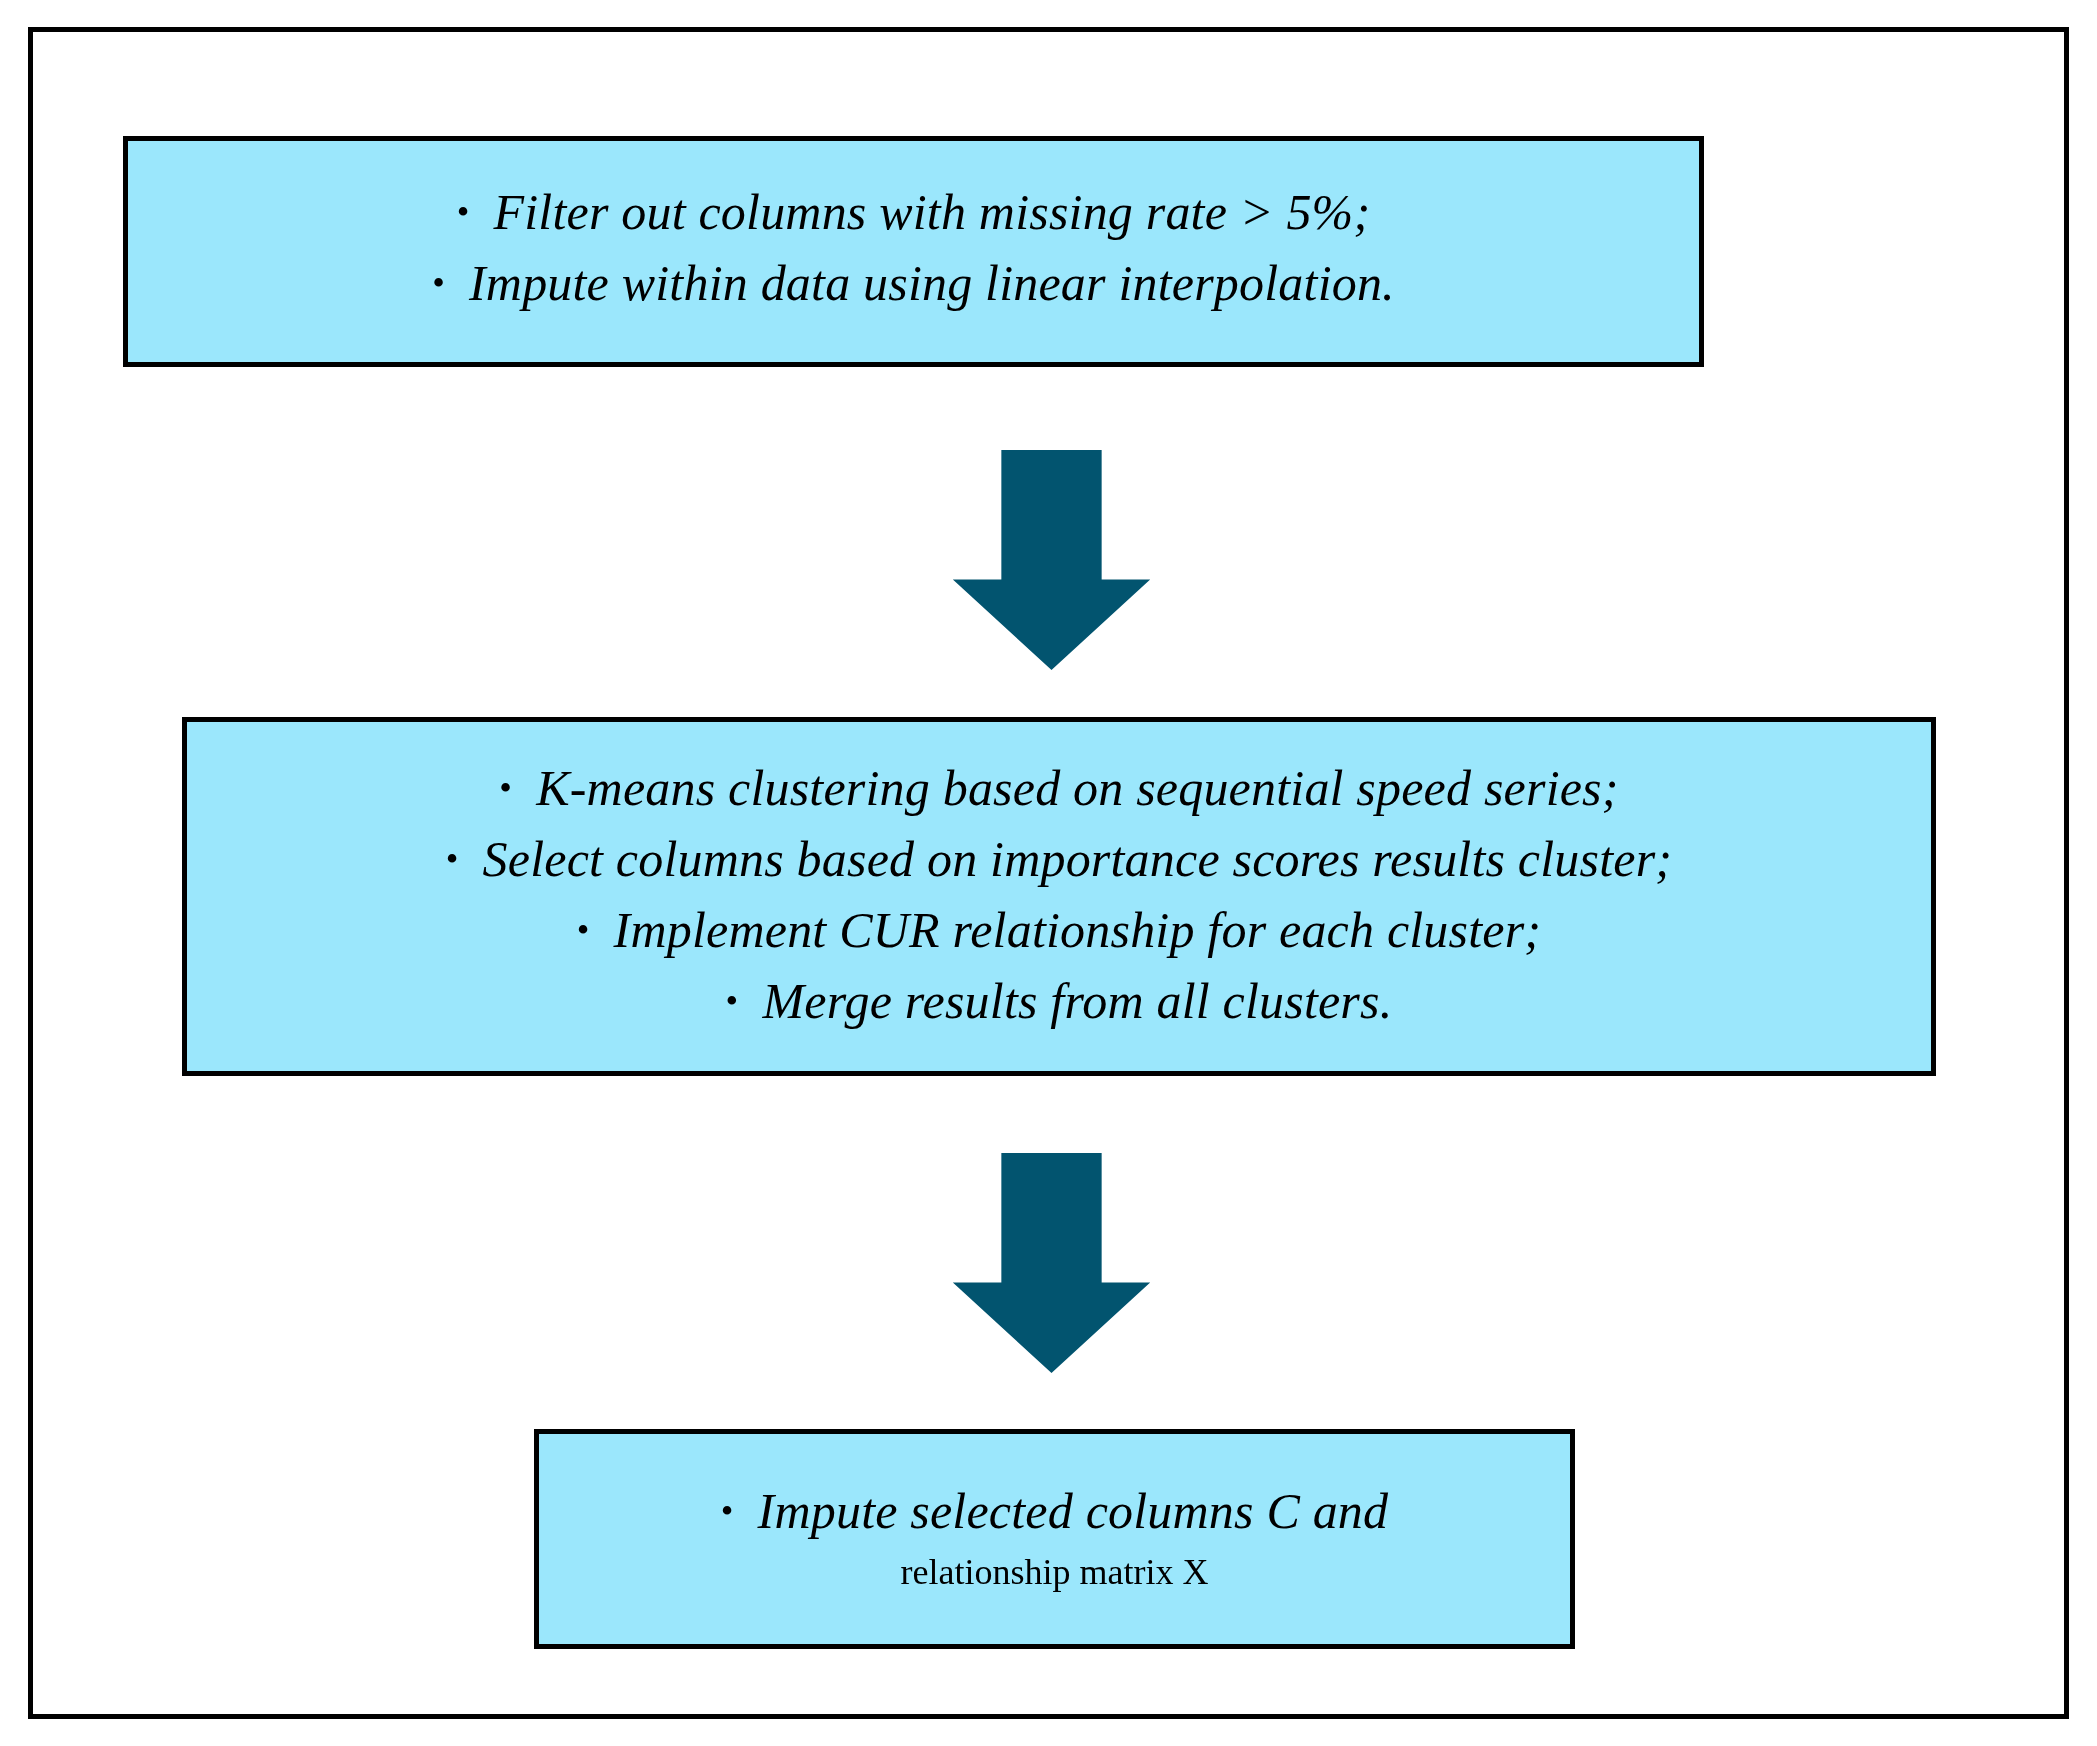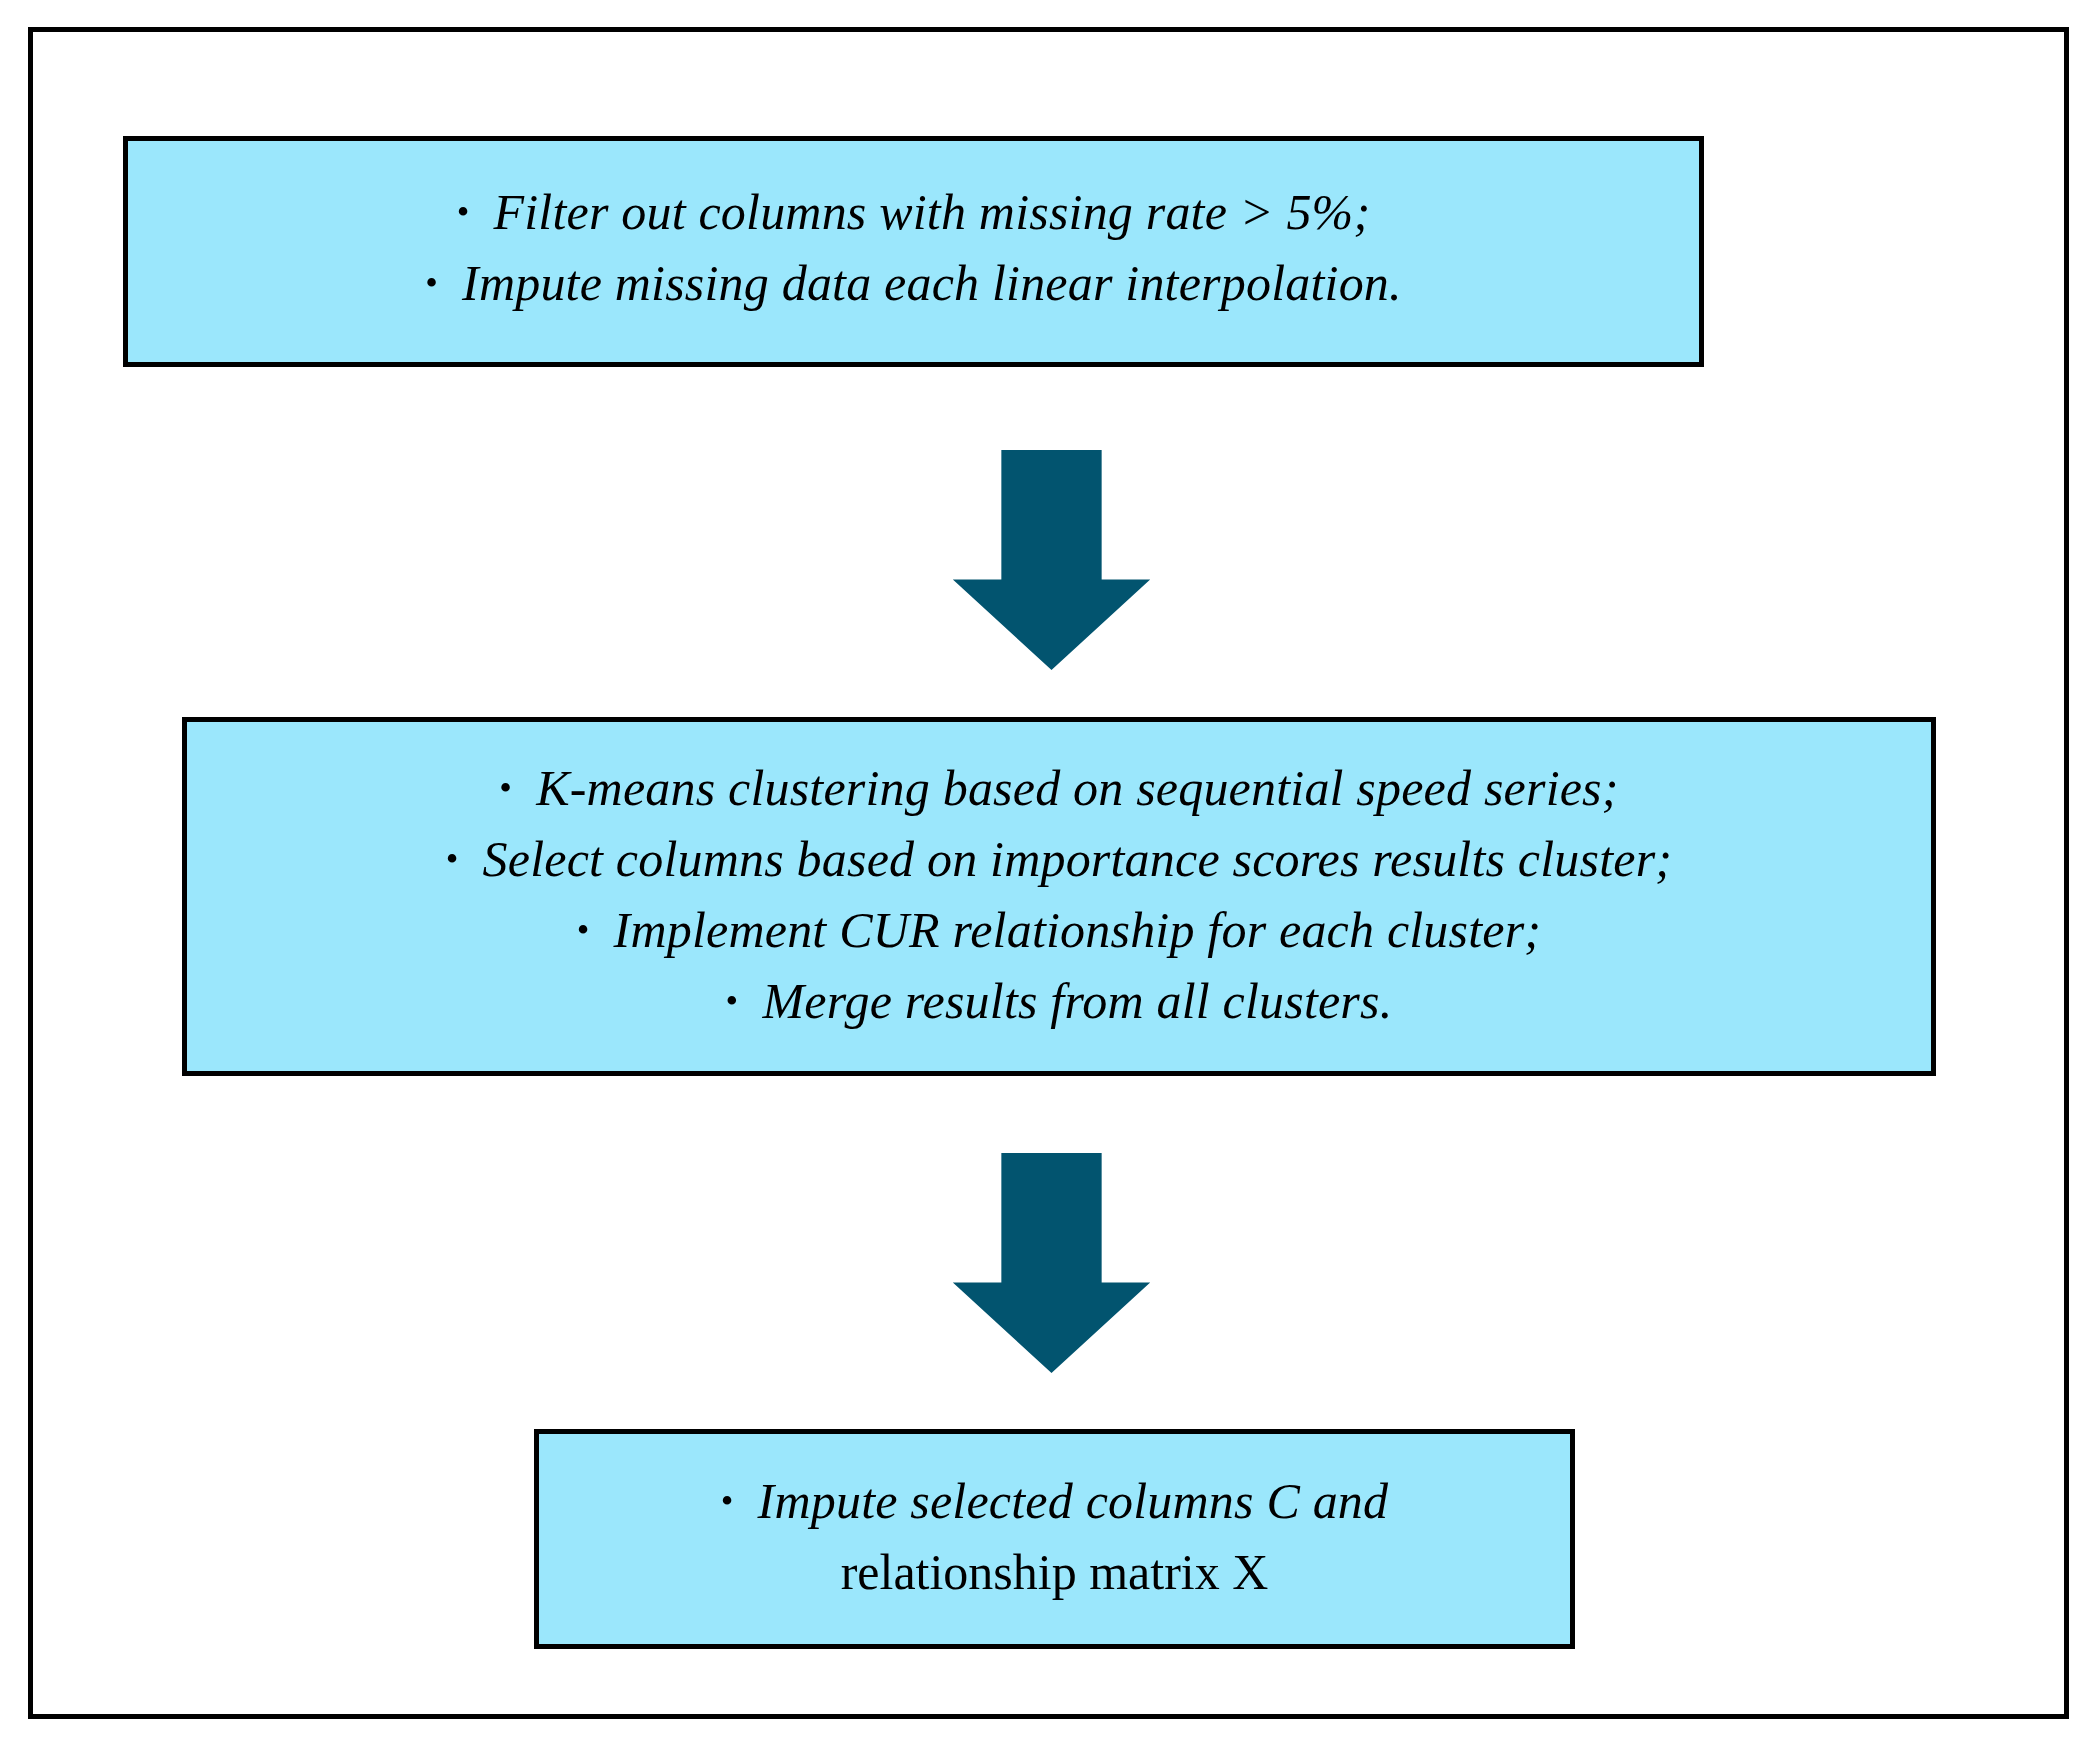--- a/index.html
+++ b/index.html
@@ -90,21 +90,21 @@
     flex: 0 0 auto;
     font-style: italic;
   }
 
   
   .cont-line {
     display: block;
     text-align: center;
     white-space: nowrap;
     color: #000000;
-    font-size: 50px;
+    font-size: 36px;
     line-height: 1.42;
   }
 
   
   .arrow {
     position: absolute;
     display: block;
   }
 </style>
 </head>
@@ -116,21 +116,21 @@
 
   <div class="proc-box" id="box-preprocess">
 
     <div class="bullet-line">
       <span class="dot">•</span>
       <span class="txt">Filter out columns with missing rate &gt; 5%;</span>
     </div>
 
     <div class="bullet-line">
       <span class="dot">•</span>
-      <span class="txt">Impute missing data each linear interpolation.</span>
+      <span class="txt">Impute within data using linear interpolation.</span>
     </div>
   </div>
 
   <svg class="arrow" id="arrow-1" style="left:930px; top:450px;" width="243" height="220" viewBox="0 0 300 272">
     <polygon points="88,0 212,0 212,160 272,160 150,272 28,160 88,160" fill="#02546F"></polygon>
   </svg>
 
   <div class="proc-box" id="box-clustering">
 
     <div class="bullet-line">

